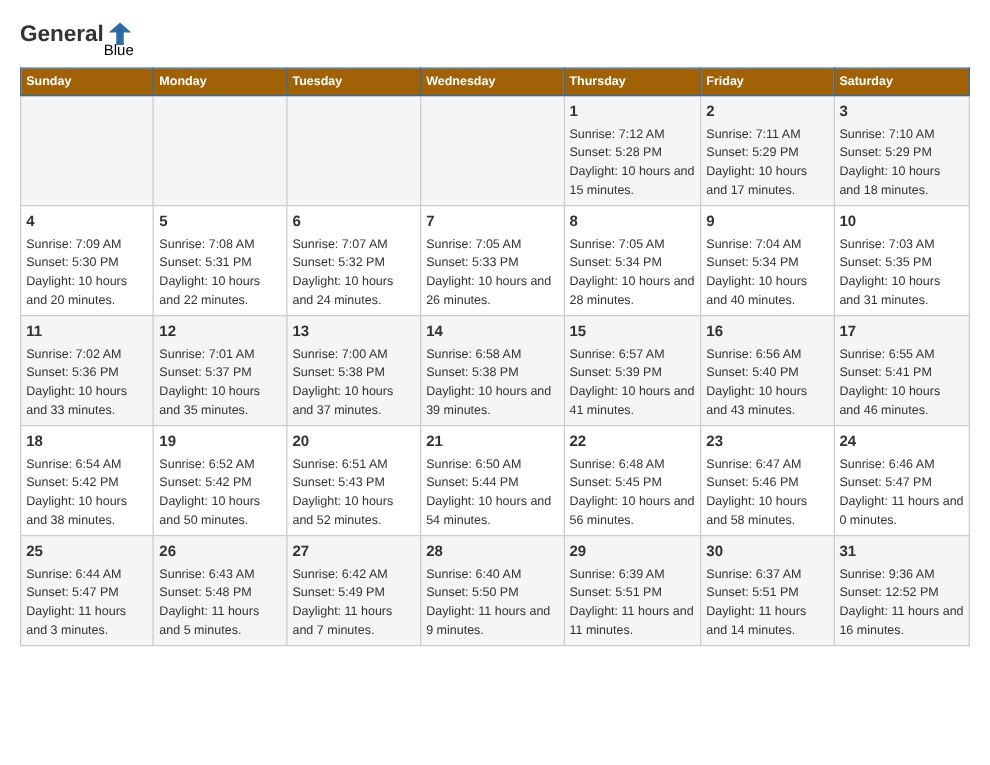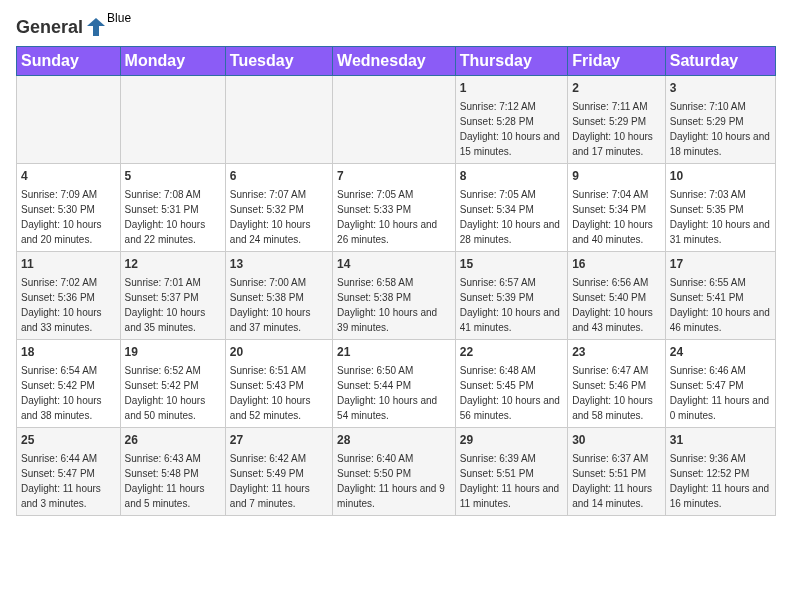--- a/index.html
+++ b/index.html
@@ -11,22 +11,22 @@
       padding: 16px;
     }
     .header {
       display: flex;
       align-items: flex-start;
       justify-content: space-between;
       margin-bottom: 8px;
     }
     .logo {
       display: flex;
-      flex-direction: row;
-      align-items: flex-start;
+      flex-direction: column;
+      align-items: flex-end;
       line-height: 1;
     }
     .title-block {
       text-align: right;
     }
     .title-block h1 {
       font-size: 36px;
       font-weight: bold;
       color: #333;
       line-height: 1.1;
@@ -35,25 +35,25 @@
       font-size: 16px;
       font-weight: normal;
       color: #555;
     }
     table {
       width: 100%;
       border-collapse: collapse;
       font-size: 10.5px;
     }
     thead tr th {
-      background-color: #8b5cf6;
+      background-color: #a16207;
       color: #fff;
       padding: 5px 4px;
       text-align: left;
-      font-size: 16px;
+      font-size: 10px;
       border: 1px solid #2e6da4;
     }
     tbody tr td {
       border: 1px solid #ccc;
       padding: 4px 4px;
       vertical-align: top;
       min-height: 80px;
       height: 88px;
       color: #333;
       line-height: 1.4;

